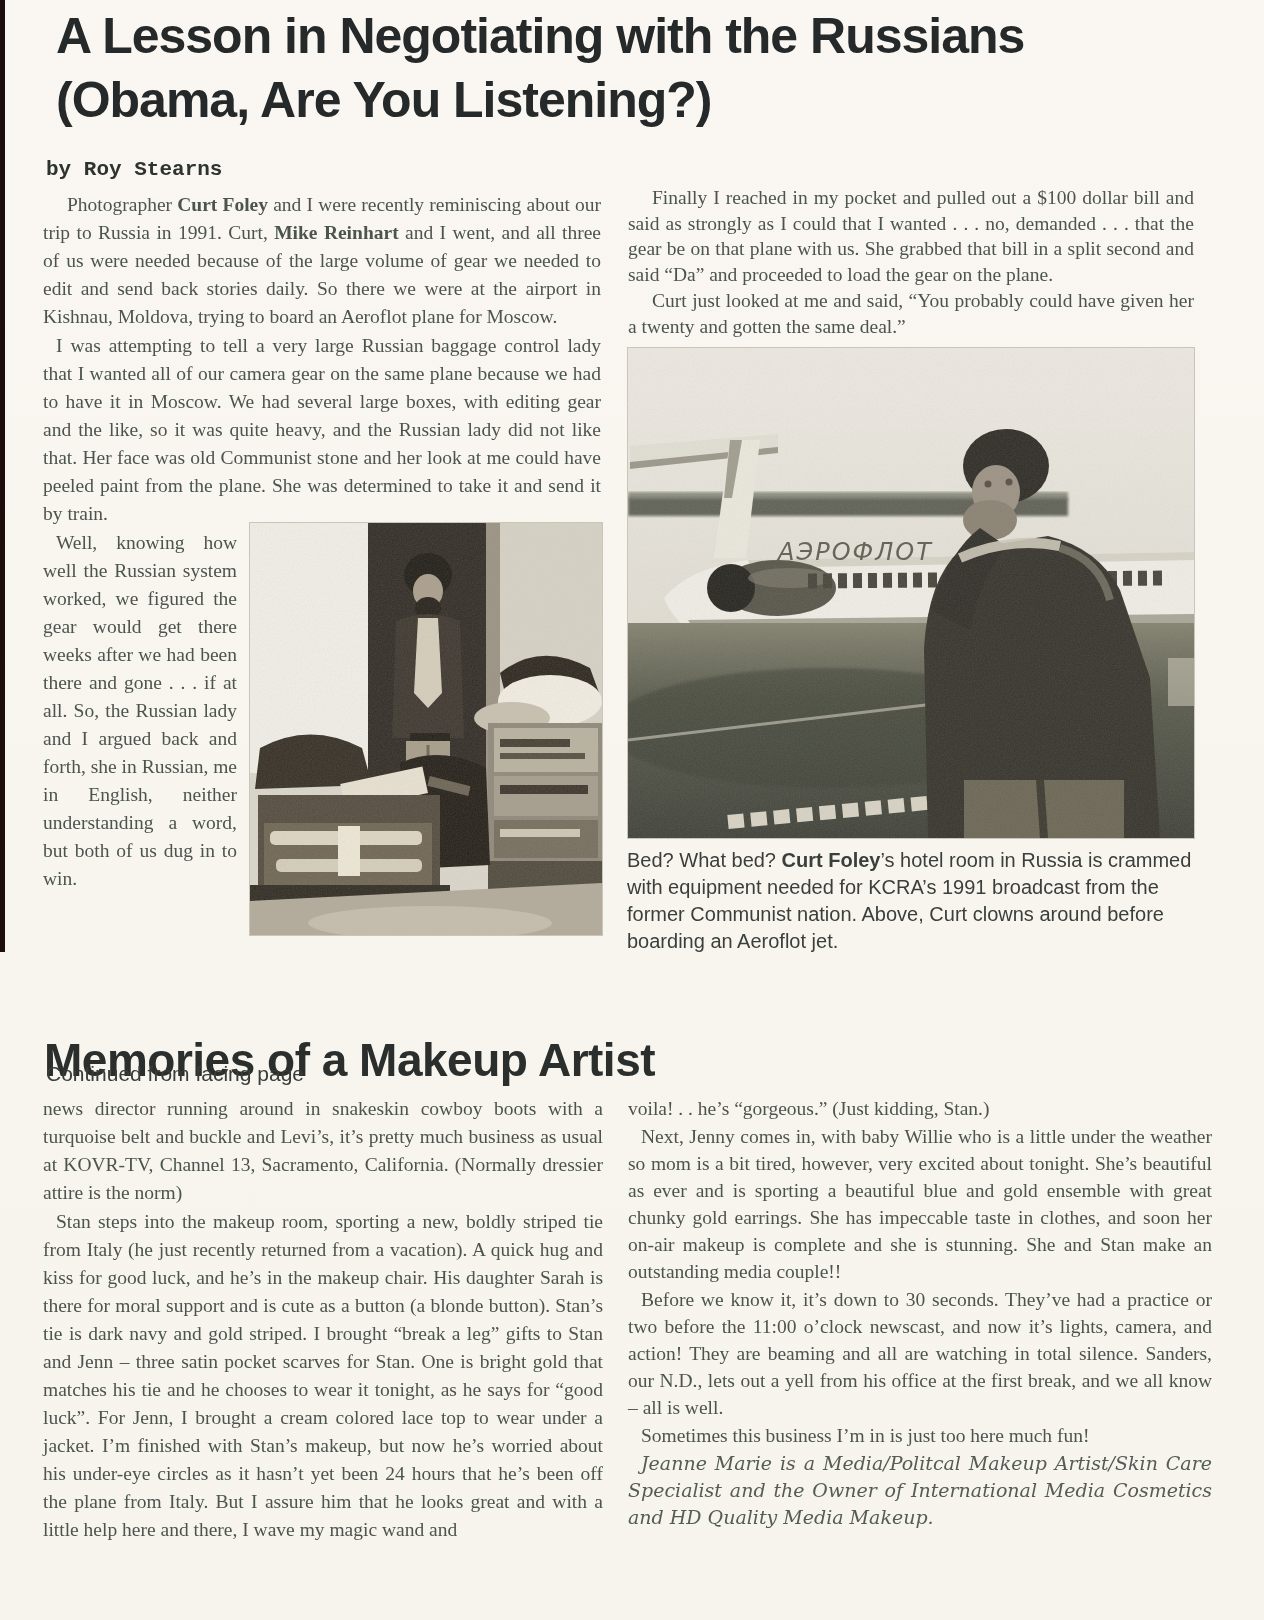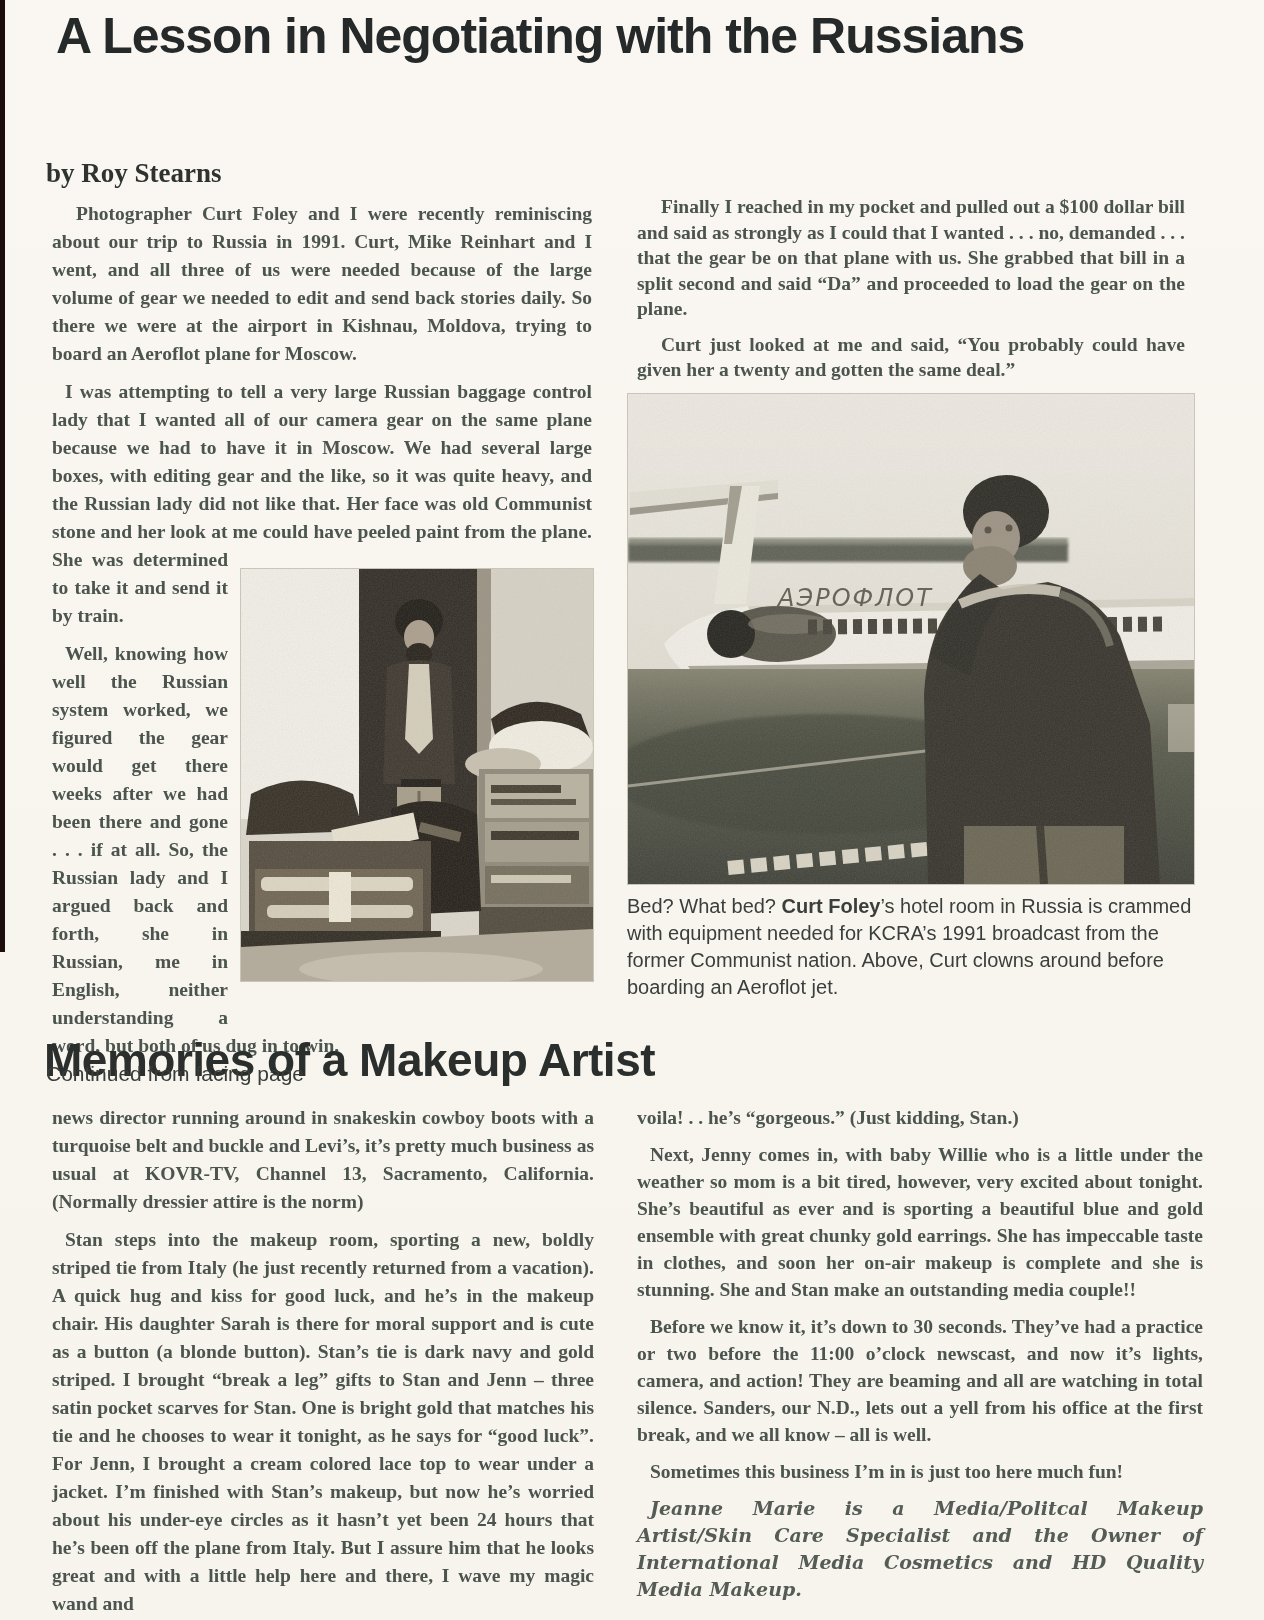--- a/index.html
+++ b/index.html
@@ -16,30 +16,30 @@
 
   
   .headline1 {
     position:absolute; left:56px; top:4px; width:1160px; margin:0;
     font-family:"Liberation Sans", sans-serif; font-weight:700;
     font-size:50px; line-height:64px; letter-spacing:-1px; color:#25292a;
   }
   .headline1 span { display:block; }
   .byline {
     position:absolute; left:46px; top:158px;
-    font-family:Liberation Serif, serif; font-size:27px; color:#2e332f;
+    font-family:Liberation Mono, monospace; font-size:21px; color:#2e332f;
   }
   .byline .by-name { font-weight:700; }
   .byline .by-prefix { font-weight:700; }
 
   .a1-left {
     position:absolute; left:42px; top:190px; width:560px;
     font-size:19.5px; line-height:28px; text-align:justify;
   }
-  .a1-left p, .a1-right p, .a2-left p, .a2-right p { margin:10px; padding:0;font-weight:bold; }
+  .a1-left p, .a1-right p, .a2-left p, .a2-right p { margin:1px; padding:0; }
   .ind { text-indent:24px; }
   .ind-sm { text-indent:13px; }
 
   .photo1-float {
     float:right; width:352px; height:412px;
     margin:22px 0 34px 12px;
   }
   .photo-frame { display:block; background:#dcd7cc; border:1px solid #cac5b9; }
 
   .a1-right {
@@ -78,20 +78,21 @@
   }
 </style>
 </head>
 <body>
 
 <div class="page">
   <div class="scan-edge"></div>
 
   <h1 class="headline1">
     <span>A Lesson in Negotiating with the Russians</span>
+    <span>(Obama, Are You Listening?)</span>
   </h1>
 
   <div class="byline"><span class="by-prefix">by </span><span class="by-name">Roy Stearns</span></div>
 
   <div class="a1-left">
     <p class="ind"><span>Photographer </span><b>Curt Foley</b><span> and I were recently reminiscing about our trip to Russia in 1991. Curt, </span><b>Mike Reinhart</b><span> and I went, and all three of us were needed because of the large volume of gear we needed to edit and send back stories daily. So there we were at the airport in Kishnau, Moldova, trying to board an Aeroflot plane for Moscow.</span></p>
     <p class="ind-sm"><span>I was attempting to tell a very large Russian baggage control lady that I wanted all of our camera gear on the same plane because we had to have it in Moscow. We had several large boxes, with editing gear and the like, so it was quite heavy, and the Russian lady did not like that. Her face was old Communist stone and her look at me could have peeled paint from the plane. </span><span class="photo1-float">
       <svg class="photo-frame" width="352" height="412" viewBox="0 0 352 412" xmlns="http://www.w3.org/2000/svg">
         <defs>
           <filter id="grain1">

